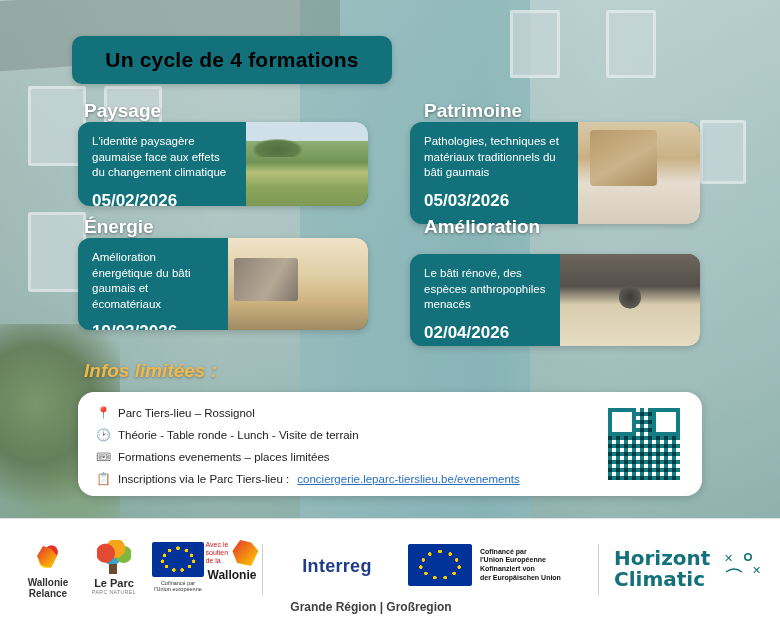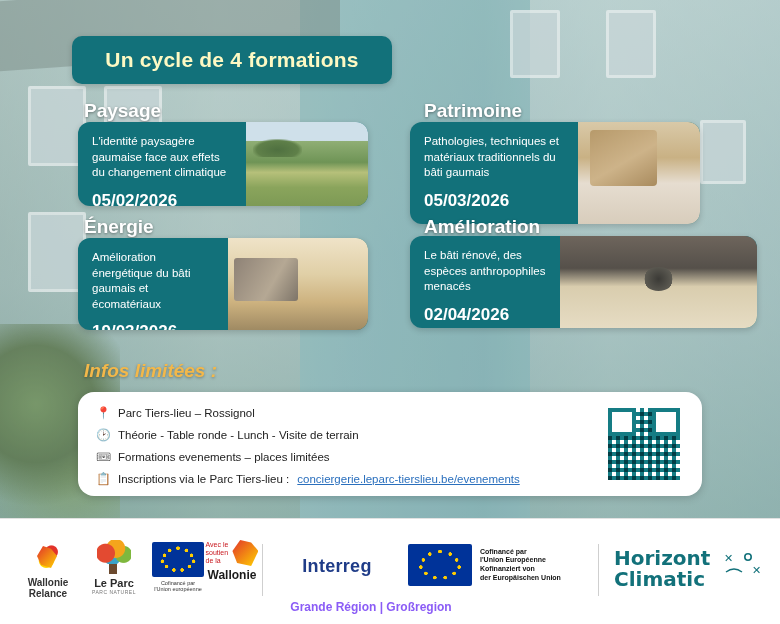--- a/index.html
+++ b/index.html
@@ -45,21 +45,21 @@
   }
 
   
   .title-band{
     position:absolute;left:72px;top:36px;width:320px;height:48px;
     background:#12717a;border-radius:10px;
     display:flex;align-items:center;justify-content:center;
     box-shadow:0 2px 6px rgba(0,0,0,.18);
   }
   .title-band span{
-    color:#fef9c3;font-size:21px;font-weight:bold;letter-spacing:.2px;
+    color:#000000;font-size:21px;font-weight:bold;letter-spacing:.2px;
   }
 
   
   .module{
     position:absolute;
     background:#12717a;border-radius:12px;
     box-shadow:0 2px 6px rgba(0,0,0,.18);
     overflow:hidden;
     display:flex;
   }
@@ -207,21 +207,21 @@
       radial-gradient(circle at 50% 18%, #ffcc00 0 1.6px, rgba(0,0,0,0) 2px);
   }
   .wal-rooster{
     width:26px;height:26px;
     background:linear-gradient(135deg,#e2332a 0%,#ffd200 100%);
     clip-path:polygon(30% 0,72% 10%,100% 42%,72% 100%,18% 88%,0 42%);
   }
   .interreg{
     color:#1f3c88;font-size:18px;font-weight:bold;letter-spacing:.3px;
   }
-  .gr-sub{color:#8b5cf6;font-size:12px;font-weight:bold;}
+  .gr-sub{color:#404040;font-size:12px;font-weight:bold;}
   .horizont{
     color:#12717a;font-size:20px;font-weight:bold;line-height:1.05;font-family:"DejaVu Sans", sans-serif;
   }
   .vline{position:absolute;width:1px;height:52px;background:#cfcfcf;}
 </style>
 </head>
 <body>
 
 <div class="bg">
   <div class="teal-wash"></div>
@@ -262,21 +262,21 @@
 <div class="mod-label" style="left:84px;top:216px;">Énergie</div>
 <div class="module" style="left:78px;top:238px;width:290px;height:92px;">
   <div class="txt" style="width:150px;">
     <p class="desc">Amélioration énergétique du bâti gaumais et écomatériaux</p>
     <p class="date">19/03/2026</p>
   </div>
   <div class="photo ph-energie"></div>
 </div>
 
 <div class="mod-label" style="left:424px;top:216px;">Amélioration</div>
-<div class="module" style="left:410px;top:236px;width:347px;height:92px;">
+<div class="module" style="left:410px;top:254px;width:290px;height:92px;">
   <div class="txt" style="width:150px;">
     <p class="desc">Le bâti rénové, des espèces anthropophiles menacés</p>
     <p class="date">02/04/2026</p>
   </div>
   <div class="photo ph-biodiv"></div>
 </div>
 
 <div class="infos-title">Infos limitées :</div>
 
 <div class="infos-panel">

